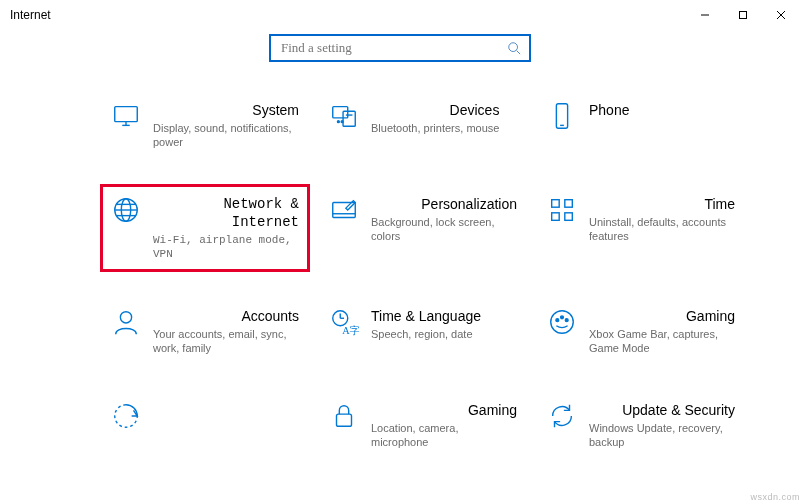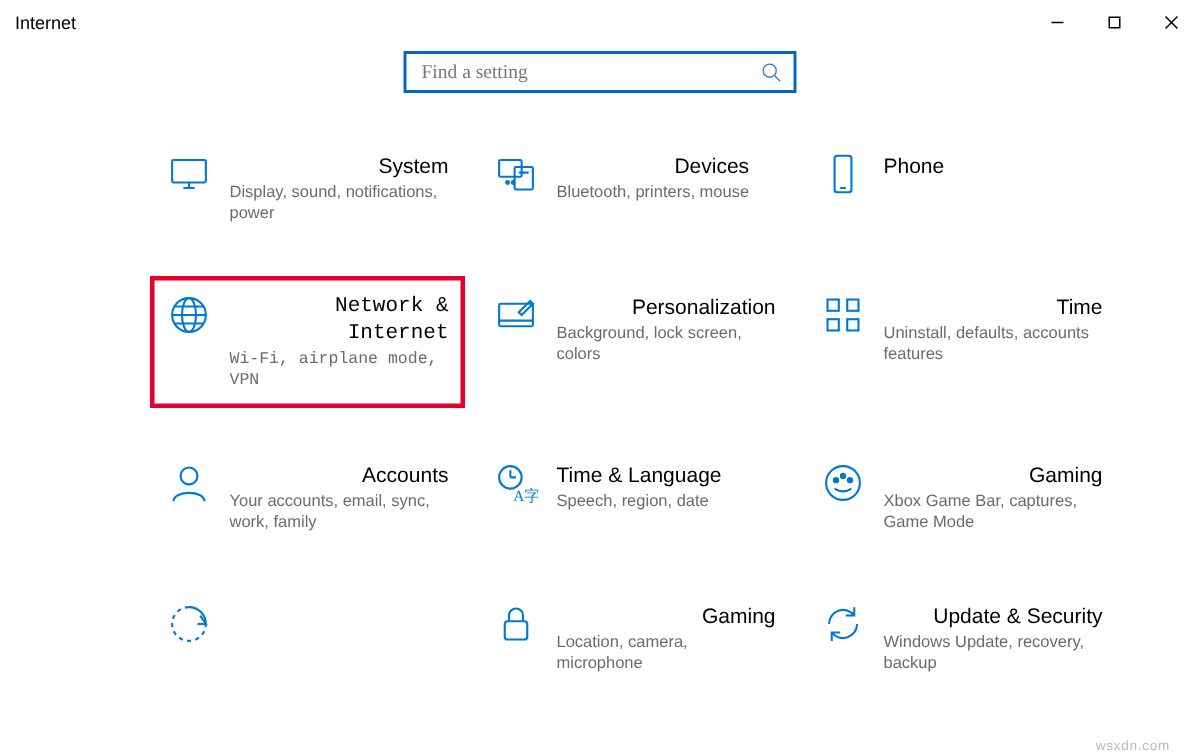--- a/index.html
+++ b/index.html
@@ -106,21 +106,21 @@
   }
   .tile-desc {
     font-size: 11px;
     color: #6b6b6b;
     line-height: 14px;
     margin-top: 2px;
     max-width: 160px;
   }
   .watermark {
     position: absolute;
-    right: 20px;
+    right: 0;
     bottom: 2px;
     font-size: 9px;
     color: #bbb;
     letter-spacing: 0.5px;
     margin-top: 24px;
   }
 </style>
 </head>
 <body>
 

